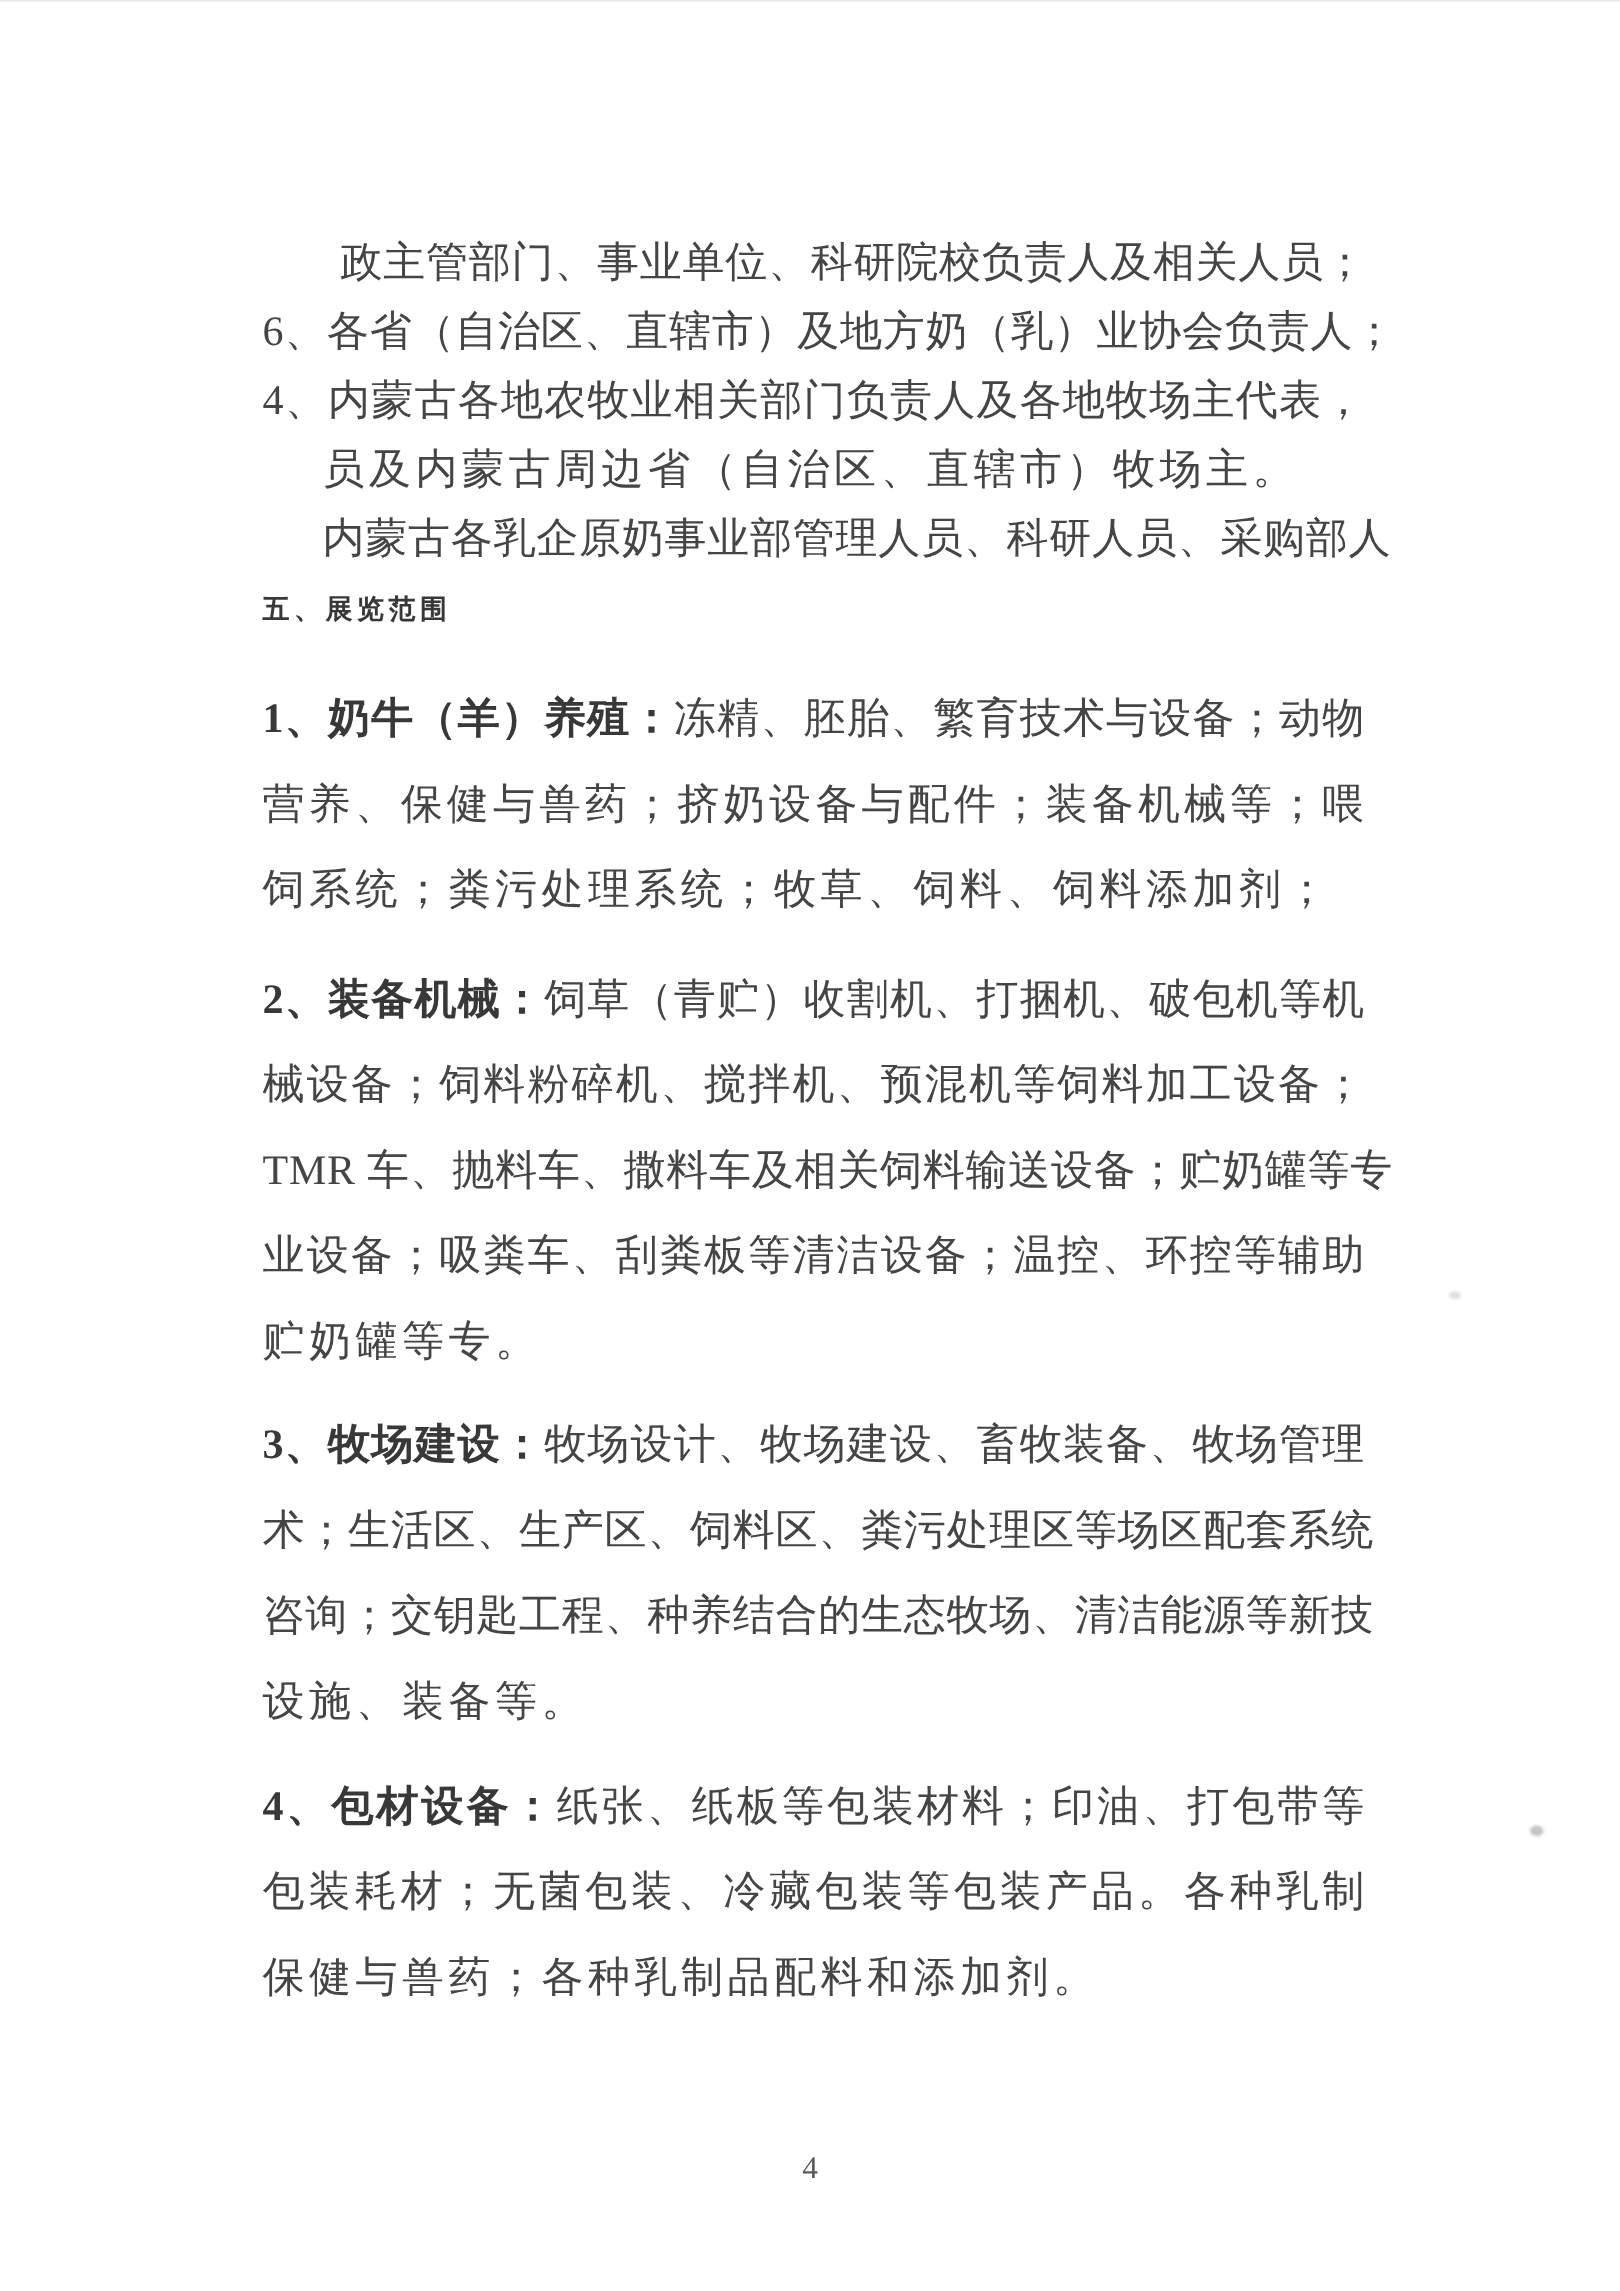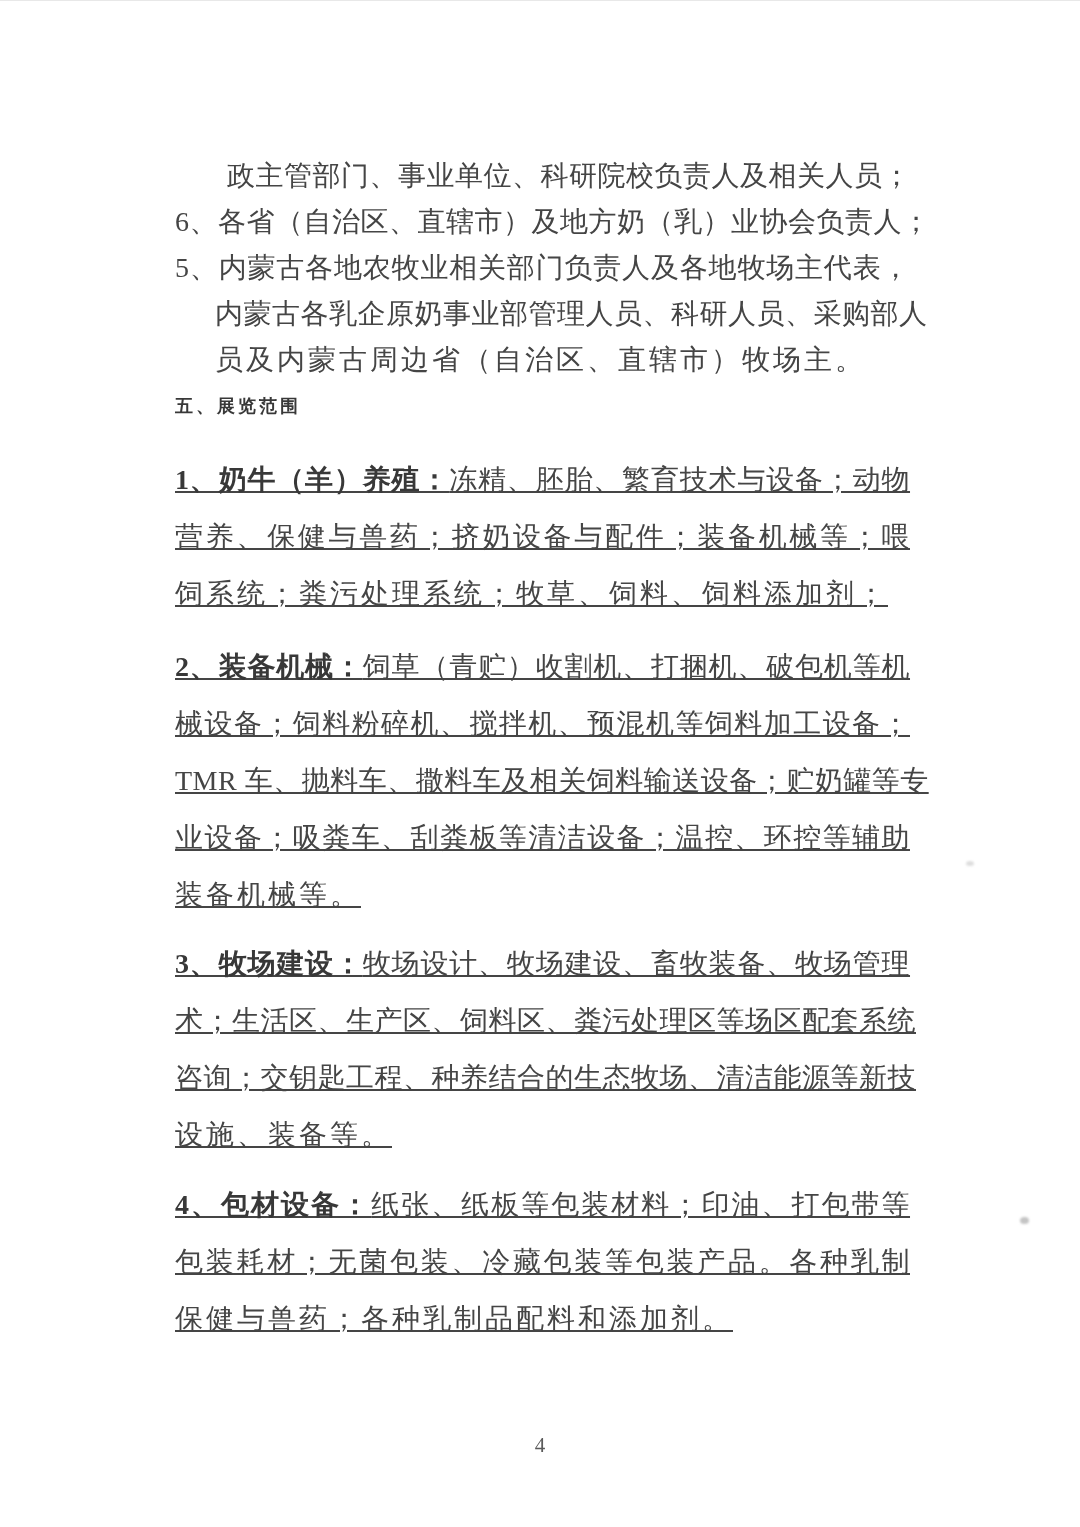--- a/index.html
+++ b/index.html
@@ -36,21 +36,21 @@
   .indent-1 { padding-left: 40px; }
   .indent-2 { padding-left: 52px; }
   .heading {
     font-size: 18px;
     line-height: 46px;
     font-weight: bold;
     color: #383838;
     letter-spacing: 3px;
   }
   .section { margin-top: 0; }
-  .section .line { line-height: 57px; text-decoration: underline; }
+  .section .line { line-height: 57px; }
   .sec-1 { margin-top: 22px; }
   .sec-2 { margin-top: 16px; }
   .sec-3 { margin-top: 12px; }
   .sec-4 { margin-top: 13px; }
   .lead {
     font-weight: bold;
     color: #383838;
   }
   .footer {
     position: absolute;
@@ -73,39 +73,39 @@
 </style>
 </head>
 <body>
 
 <div class="page">
   <div class="content">
 
     <div class="intro">
       <div class="line indent-2"><span>政主管部门、事业单位、科研院校负责人及相关人员；</span></div>
       <div class="line"><span>6、各省（自治区、直辖市）及地方奶（乳）业协会负责人；</span></div>
-      <div class="line"><span>5、内蒙古各地农牧业相关部门负责人及各地牧场主代表，</span></div>
+      <div class="line"><span>4、内蒙古各地农牧业相关部门负责人及各地牧场主代表，</span></div>
+      <div class="line last indent-1"><span>员及内蒙古周边省（自治区、直辖市）牧场主。</span></div>
       <div class="line indent-1"><span>内蒙古各乳企原奶事业部管理人员、科研人员、采购部人</span></div>
-      <div class="line last indent-1"><span>员及内蒙古周边省（自治区、直辖市）牧场主。</span></div>
     </div>
 
     <div class="heading">五、展览范围</div>
 
     <div class="section sec-1">
       <div class="line"><span class="lead">1、奶牛（羊）养殖：</span><span>冻精、胚胎、繁育技术与设备；动物</span></div>
       <div class="line"><span>营养、保健与兽药；挤奶设备与配件；装备机械等；喂</span></div>
       <div class="line last"><span>饲系统；粪污处理系统；牧草、饲料、饲料添加剂；</span></div>
     </div>
 
     <div class="section sec-2">
       <div class="line"><span class="lead">2、装备机械：</span><span>饲草（青贮）收割机、打捆机、破包机等机</span></div>
       <div class="line"><span>械设备；饲料粉碎机、搅拌机、预混机等饲料加工设备；</span></div>
       <div class="line"><span>TMR 车、抛料车、撒料车及相关饲料输送设备；贮奶罐等专</span></div>
       <div class="line"><span>业设备；吸粪车、刮粪板等清洁设备；温控、环控等辅助</span></div>
-      <div class="line last"><span>装备机械等。</span></div>
+      <div class="line last"><span>贮奶罐等专。</span></div>
     </div>
 
     <div class="section sec-3">
       <div class="line"><span class="lead">3、牧场建设：</span><span>牧场设计、牧场建设、畜牧装备、牧场管理</span></div>
       <div class="line"><span>术；生活区、生产区、饲料区、粪污处理区等场区配套系统</span></div>
       <div class="line"><span>咨询；交钥匙工程、种养结合的生态牧场、清洁能源等新技</span></div>
       <div class="line last"><span>设施、装备等。</span></div>
     </div>
 
     <div class="section sec-4">

